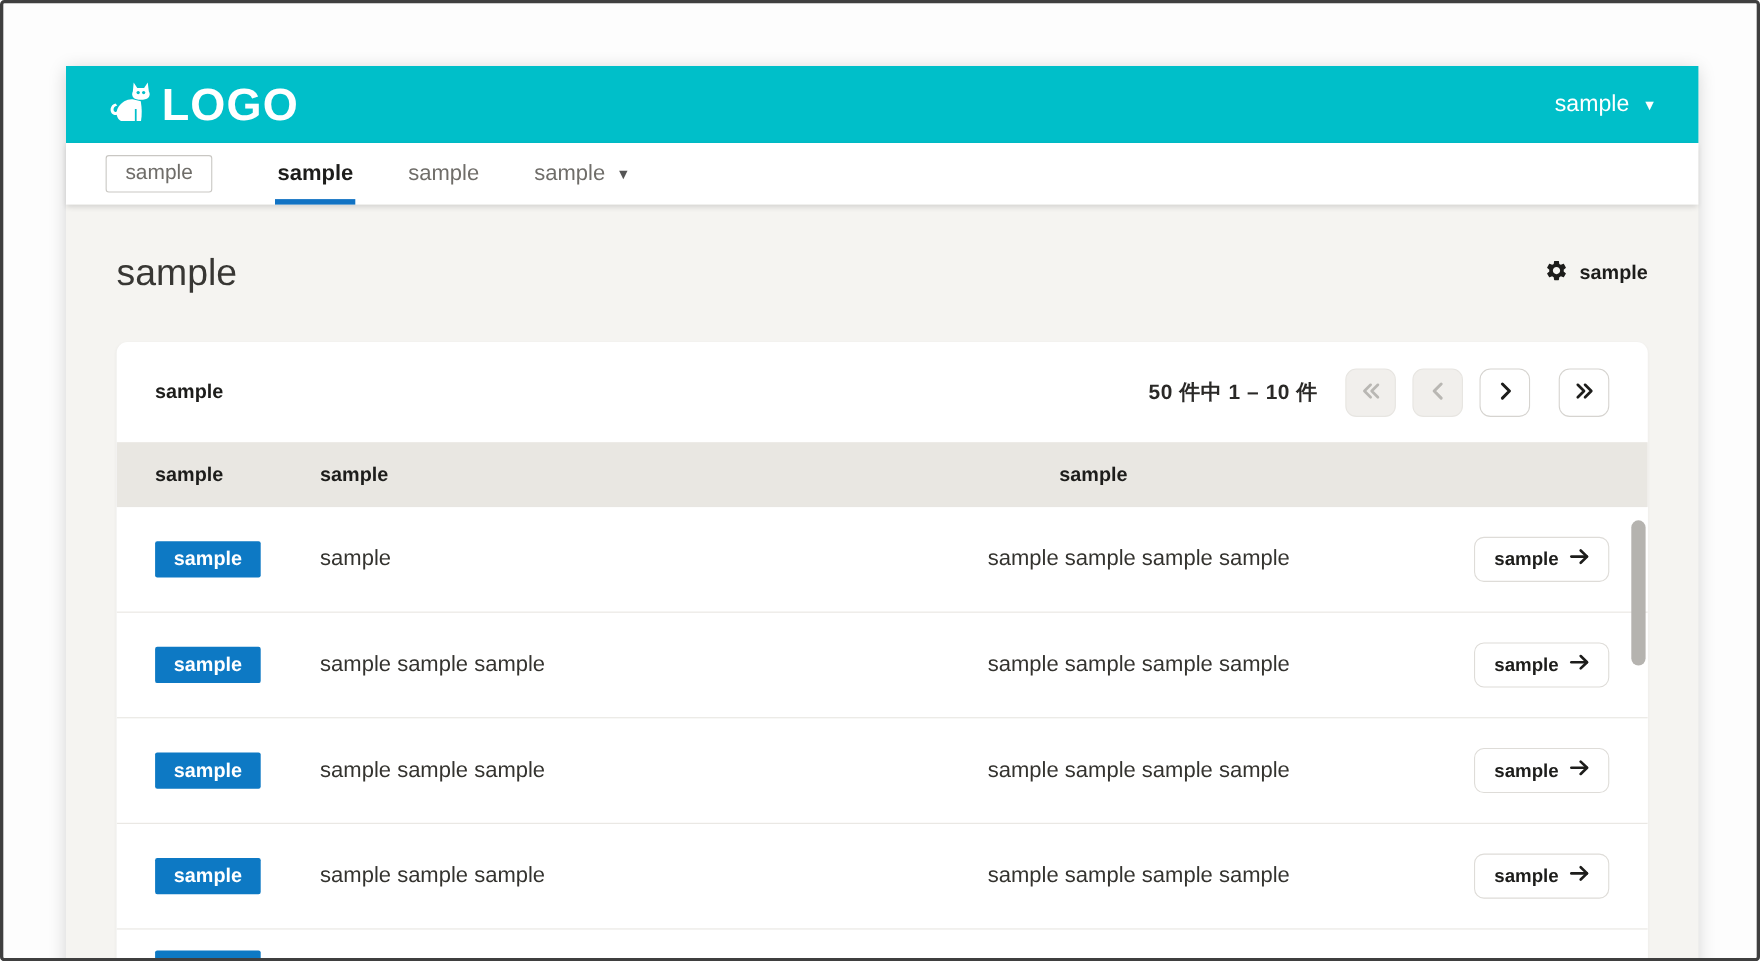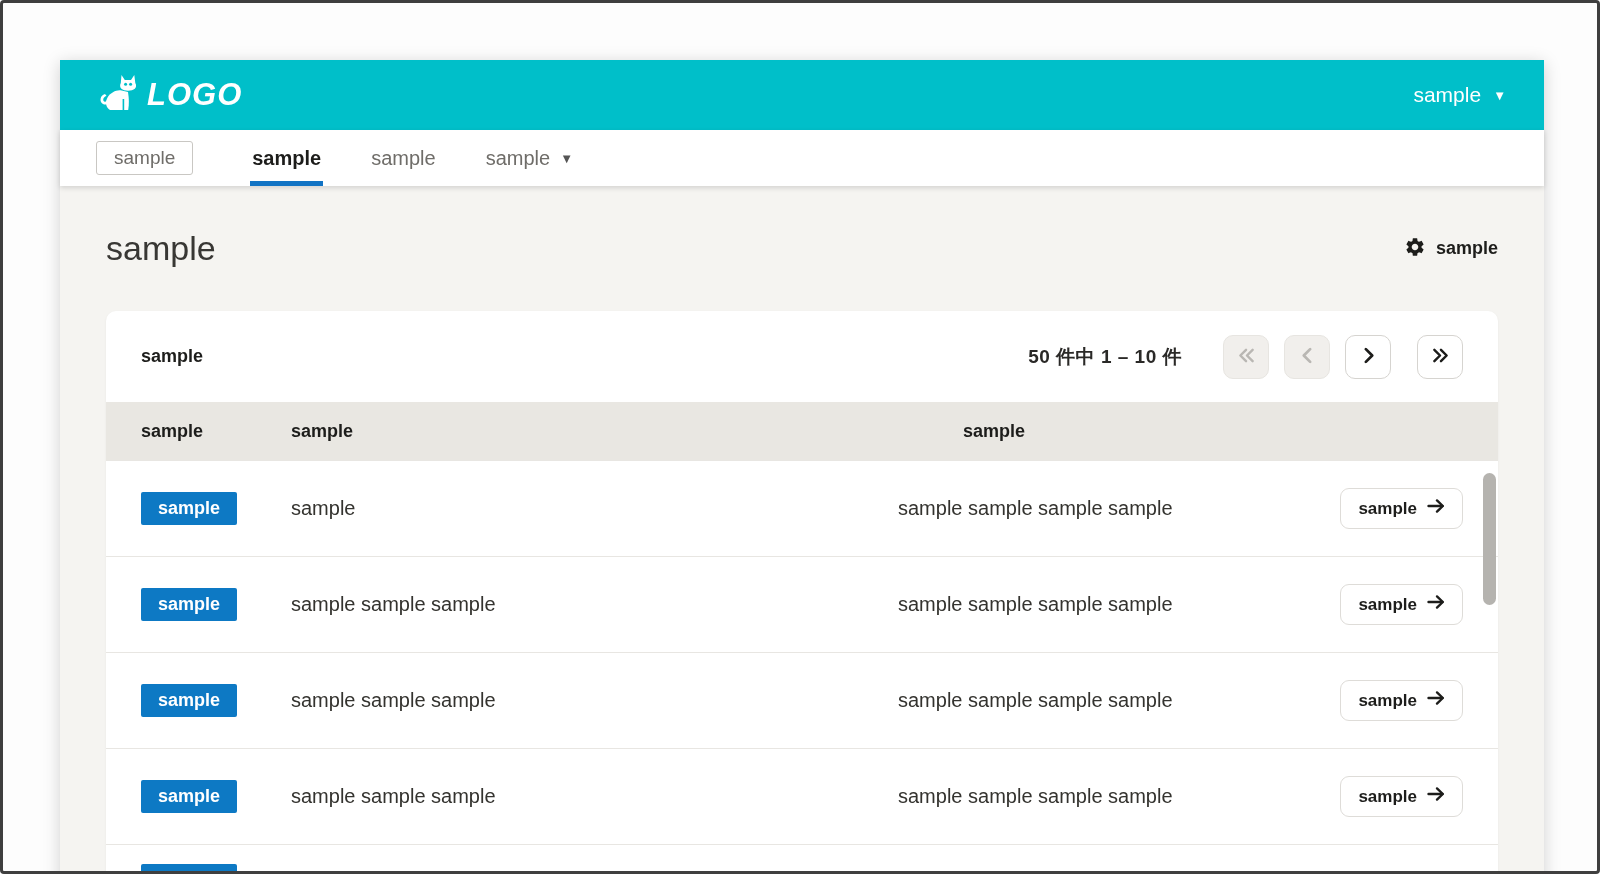--- a/index.html
+++ b/index.html
@@ -5,21 +5,21 @@
   * { margin:0; padding:0; box-sizing:border-box; }
   html,body { width:1600px; height:874px; background:#ffffff; font-family:"Liberation Sans","DejaVu Sans",sans-serif; }
   .frame { position:absolute; inset:0; width:1600px; height:874px; background:#fdfdfd;
            border:3px solid #3f3f3f; border-radius:4px; overflow:hidden; }
   .app { position:absolute; left:57px; top:57px; width:1484px; height:900px;
          box-shadow:0 3px 16px rgba(0,0,0,.18); background:#f5f4f1; }
 
   
   .appbar { height:70px; background:#00bfc9; display:flex; align-items:center; padding:0 38px; }
   .logo { display:flex; align-items:center; gap:9px; }
-  .logo-text { color:#fff; font-size:31px; font-weight:800; letter-spacing:1px;font-style:italic; }
+  .logo-text { color:#fff; font-size:41px; font-weight:800; letter-spacing:1px; }
   .appbar-spacer { flex:1; }
   .user-menu { display:flex; align-items:center; gap:12px; color:#fff; font-size:21px; cursor:pointer; }
   .caret { font-size:13px; line-height:1; }
 
   
   .tabbar { height:56px; background:#fff; display:flex; align-items:stretch; padding:0 36px;
             position:relative; z-index:2; box-shadow:0 2px 5px rgba(0,0,0,.14); }
   .back-chip { align-self:center; border:1px solid #c9c7c3; border-radius:3px; padding:5px 17px;
                color:#6f6d69; font-size:19px; background:#fff; margin-right:34px; cursor:pointer; }
   .tab { display:flex; align-items:center; padding:0 2px; margin:0 23px; font-size:20px;
@@ -35,21 +35,21 @@
   .settings-link { display:flex; align-items:center; gap:10px; color:#1d1d1b; cursor:pointer; }
   .settings-link .label { font-size:18px; font-weight:bold; }
   .gear-svg { width:22px; height:22px; fill:#1d1d1b; }
 
   
   .card { background:#fff; border-radius:10px; position:relative; overflow:hidden; min-height:600px;
           box-shadow:0 1px 3px rgba(0,0,0,.05); }
   .card-head { height:91px; display:flex; align-items:center; padding:0 35px; }
   .card-title { font-size:18px; font-weight:bold; color:#1d1d1b; }
   .card-head .spacer { flex:1; }
-  .pg-summary { font-size:19px; font-weight:600; color:#2a2927; margin-right:26px; letter-spacing:.5px; }
+  .pg-summary { font-size:19px; font-weight:600; color:#2a2927; margin-right:10px; letter-spacing:.5px; }
   .pgbtn { width:46px; height:44px; border-radius:10px; display:flex; align-items:center; justify-content:center;
            background:#fff; border:1px solid #d6d4d0; color:#1d1d1b; cursor:pointer; margin-left:15px; }
   .pgbtn.disabled { background:#f1efec; border-color:#e7e5e1; color:#b9b7b3; cursor:default; }
   .pgbtn.last { margin-left:26px; }
   .pgbtn svg { width:17px; height:17px; }
 
   
   .thead { height:58px; background:#e9e7e2; display:flex; align-items:center; padding:0 35px;
            font-size:18px; font-weight:bold; color:#1d1d1b; }
   .c1 { width:150px; } .c2 { flex:1; } .c3 { width:388px; } .c4 { width:177px; display:flex; justify-content:flex-end; }

